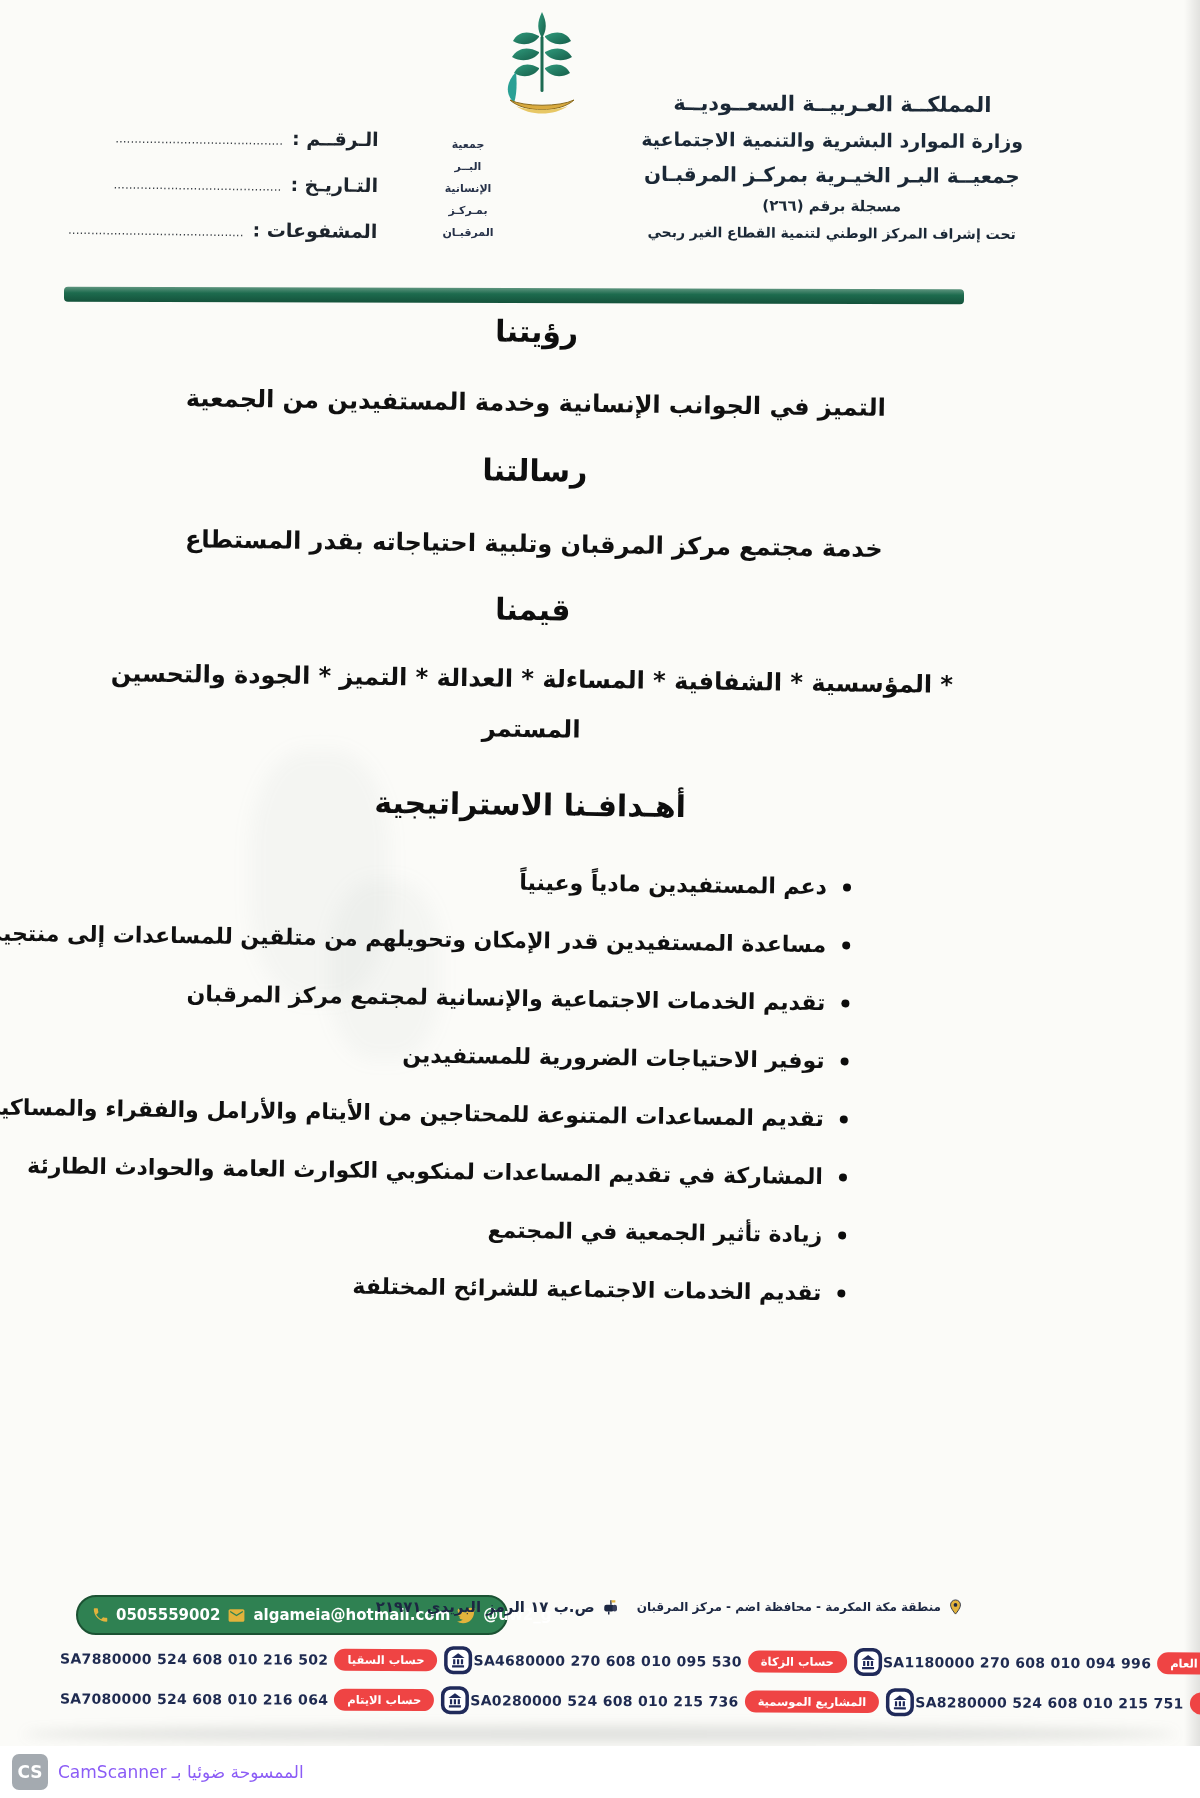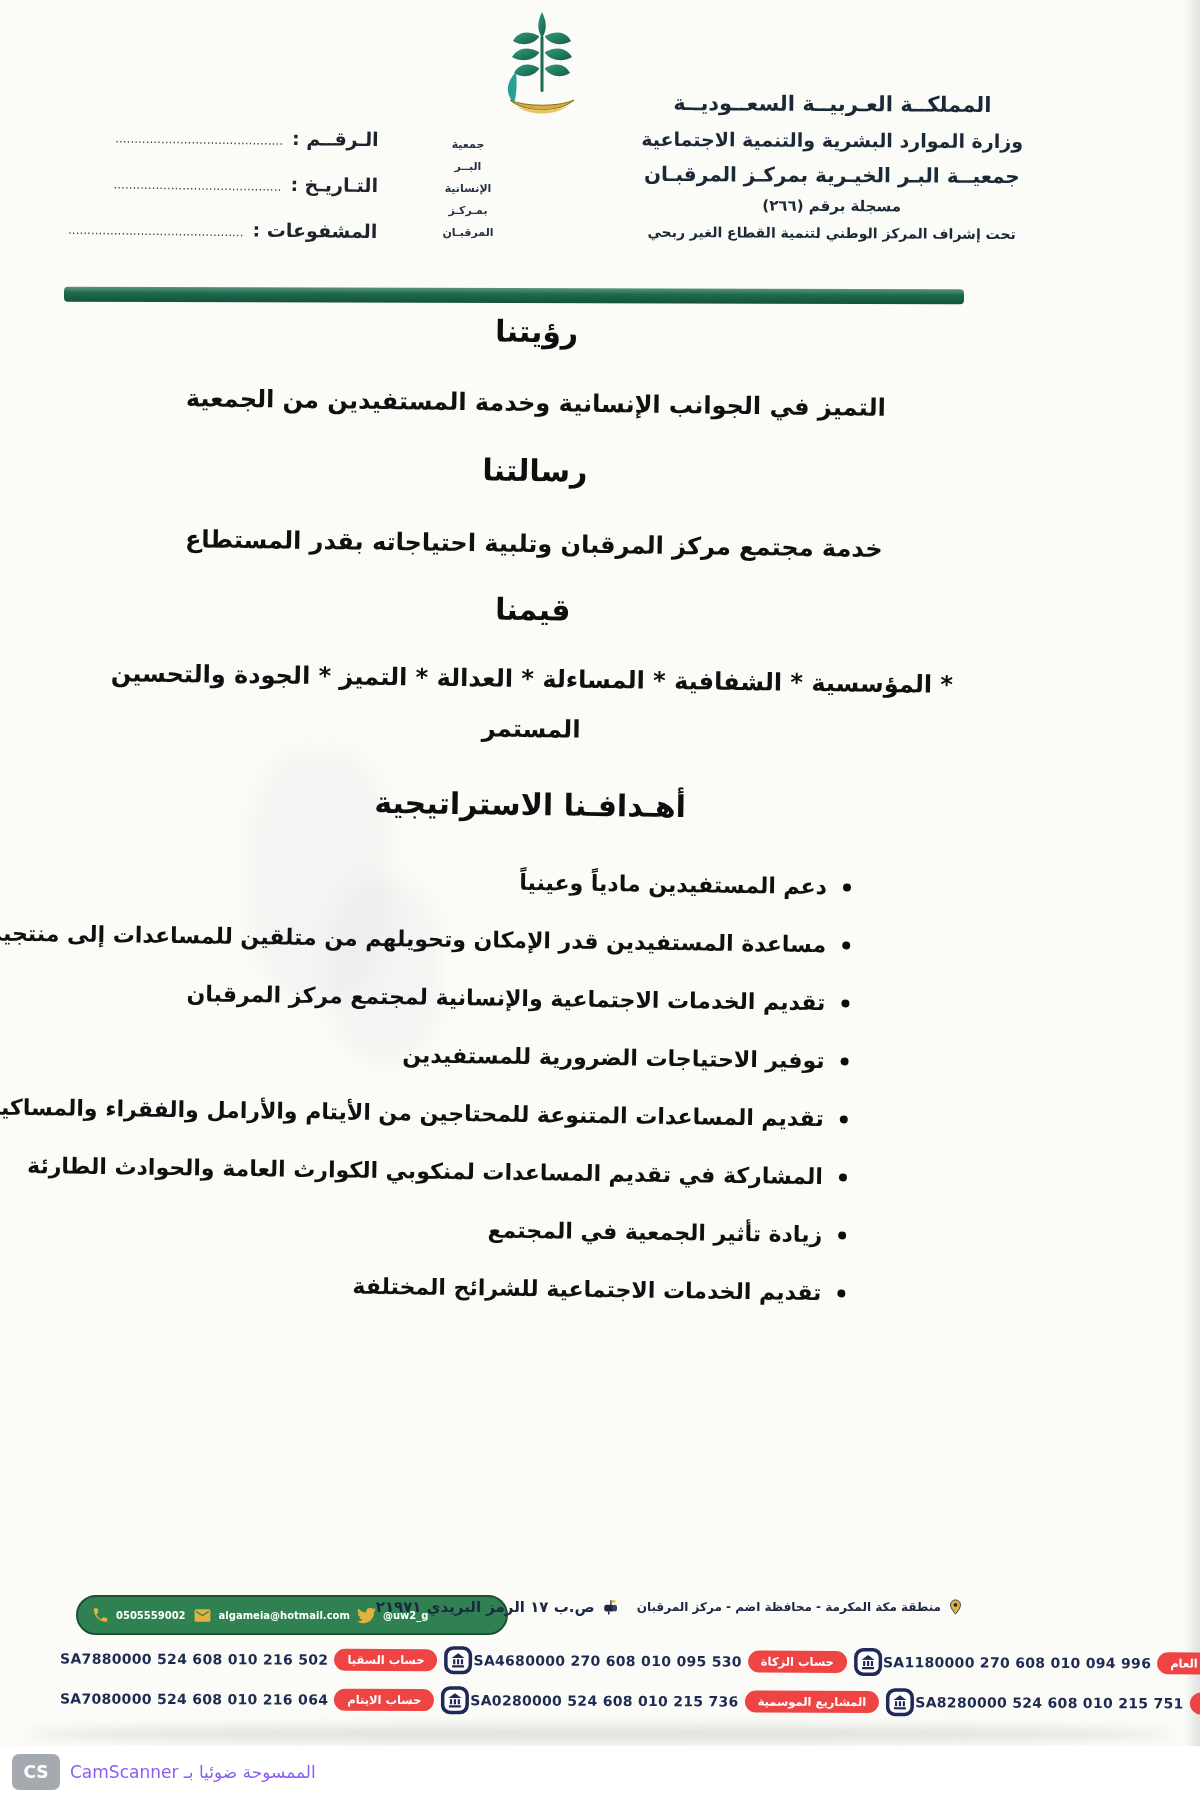--- a/index.html
+++ b/index.html
@@ -46,38 +46,38 @@
   .goals-heading{margin-top:44px;}
   ul.goals{list-style:none;margin:44px 200px 0 0;padding:0;}
   ul.goals li{position:relative;padding-right:32px;text-align:right;white-space:nowrap;
         font-size:22px;font-weight:bold;color:#101010;line-height:34px;margin-bottom:24px;overflow:visible;}
   ul.goals li .bullet{position:absolute;right:8px;top:13px;width:8px;height:8px;background:#0c0c0c;border-radius:50%;}
 
   
   .contact-bar{position:absolute;top:1595px;left:76px;width:402px;height:36px;background:#2f8152;
         border:2px solid #1b5233;border-radius:21px;display:flex;align-items:center;gap:7px;
         padding:0 13px;color:#fff;font-weight:bold;}
-  .contact-bar .txt{font-size:10px;white-space:nowrap;}
+  .contact-bar .txt{font-size:15px;white-space:nowrap;}
   .contact-bar svg{flex:0 0 auto;}
 
   .address{position:absolute;top:1597px;right:236px;direction:rtl;display:flex;align-items:center;
         gap:16px;color:#1c2742;font-weight:bold;}
   .addr-item{display:flex;align-items:center;gap:6px;white-space:nowrap;}
   .addr-region{font-size:12px;} .addr-pobox{font-size:15px;}
 
   .accounts{position:absolute;top:1646px;left:60px;width:1130px;transform:rotate(0.25deg);}
   .acc-row{display:flex;justify-content:space-between;align-items:center;margin-bottom:10px;}
   .account{display:flex;align-items:center;gap:6px;}
   .iban{font-size:14px;font-weight:bold;color:#1e2a50;letter-spacing:0.3px;white-space:nowrap;}
   .pill{background:#ef4444;color:#fff;font-size:11.5px;font-weight:bold;padding:4px 13px;
         border-radius:14px;white-space:nowrap;direction:rtl;}
 
   .cs-bar{position:absolute;bottom:0;left:0;width:100%;height:52px;background:#ffffff;
         display:flex;align-items:center;gap:10px;padding:0 12px;box-sizing:border-box;}
-  .cs-logo{width:48px;height:36px;border-radius:7px;background:#a4aab0;color:#ffffff;
+  .cs-logo{width:36px;height:36px;border-radius:7px;background:#a4aab0;color:#ffffff;
         display:flex;align-items:center;justify-content:center;font-size:17px;font-weight:bold;}
   .cs-text{color:#8b5cf6;font-size:17px;direction:rtl;}
 </style>
 </head>
 <body>
 
 <div id="page">
   <div class="shade-right"></div>
   <div class="ghost-blob" style="top:750px;left:250px;width:140px;height:250px;"></div>
   <div class="ghost-blob" style="top:880px;left:330px;width:110px;height:180px;"></div>

